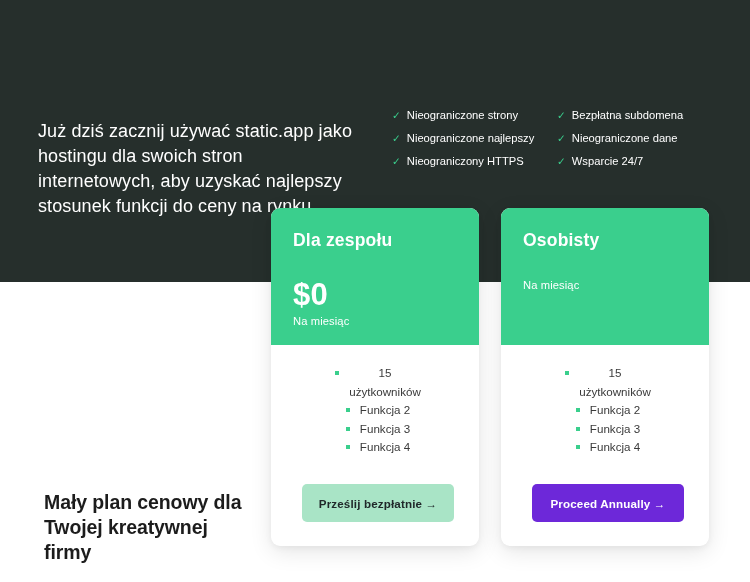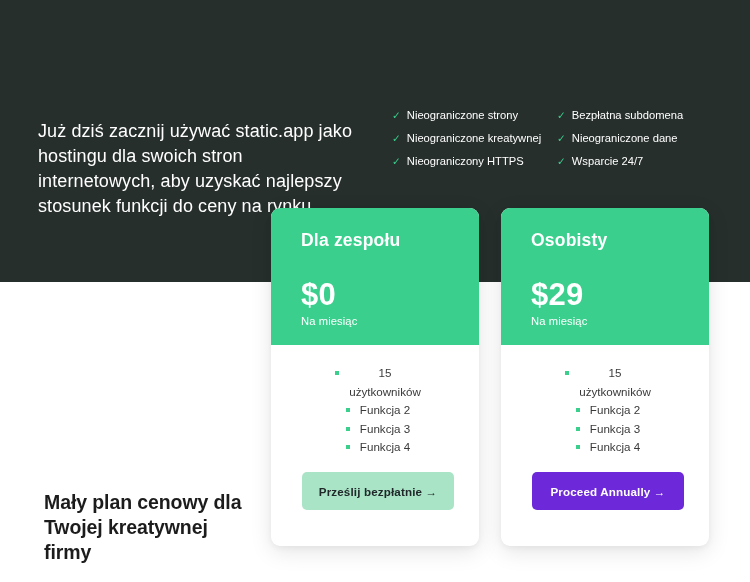--- a/index.html
+++ b/index.html
@@ -79,21 +79,21 @@
     display: flex;
     flex-direction: column;
   }
   #card-team  { left: 271px; }
   #card-personal { left: 501px; }
 
   .card-head {
     background: #3ACF8D;
     height: 137px;
     flex: 0 0 auto;
-    padding: 22px 22px 0 30px;
+    padding: 22px 22px 0 22px;
     box-sizing: border-box;
     color: #ffffff;
   }
   .plan-name {
     font-size: 17.5px;
     font-weight: 700;
     letter-spacing: 0.2px;
     margin: 0 0 28px 0;
   }
   .plan-price {
@@ -138,21 +138,21 @@
     height: 4px;
     background: #3ACF8D;
     flex: 0 0 auto;
     margin: 7px 10px 0 0;
   }
   .li-text { max-width: 72px; }
   .li-text.wide { max-width: none; white-space: nowrap; }
 
   .card-cta {
     margin-top: auto;
-    margin-bottom: 36px;
+    margin-bottom: 24px;
     width: 152px;
     height: 38px;
     border: none;
     border-radius: 5px;
     font-family: "Liberation Sans", sans-serif;
     font-size: 11.6px;
     font-weight: 700;
     letter-spacing: 0.15px;
     cursor: pointer;
     display: flex;
@@ -186,21 +186,21 @@
   <div class="feature-item">
     <span class="check-icon">✓</span>
     <span>Nieograniczone strony</span>
   </div>
   <div class="feature-item">
     <span class="check-icon">✓</span>
     <span>Bezpłatna subdomena</span>
   </div>
   <div class="feature-item">
     <span class="check-icon">✓</span>
-    <span>Nieograniczone kreatywnej</span>
+    <span>Nieograniczone najlepszy</span>
   </div>
   <div class="feature-item">
     <span class="check-icon">✓</span>
     <span>Nieograniczone dane</span>
   </div>
   <div class="feature-item">
     <span class="check-icon">✓</span>
     <span>Nieograniczony HTTPS</span>
   </div>
   <div class="feature-item">
@@ -234,21 +234,20 @@
         <span class="li-text wide">Funkcja 4</span>
       </li>
     </ul>
     <button class="card-cta cta-light">Prześlij bezpłatnie →</button>
   </div>
 </div>
 
 <div class="pricing-card" id="card-personal">
   <div class="card-head">
     <div class="plan-name">Osobisty</div>
-    <div class="plan-price">$29</div>
     <div class="plan-period">Na miesiąc</div>
   </div>
   <div class="card-body">
     <ul class="feature-list">
       <li>
         <span class="sq-bullet"></span>
         <span class="li-text">15 użytkowników</span>
       </li>
       <li>
         <span class="sq-bullet"></span>

